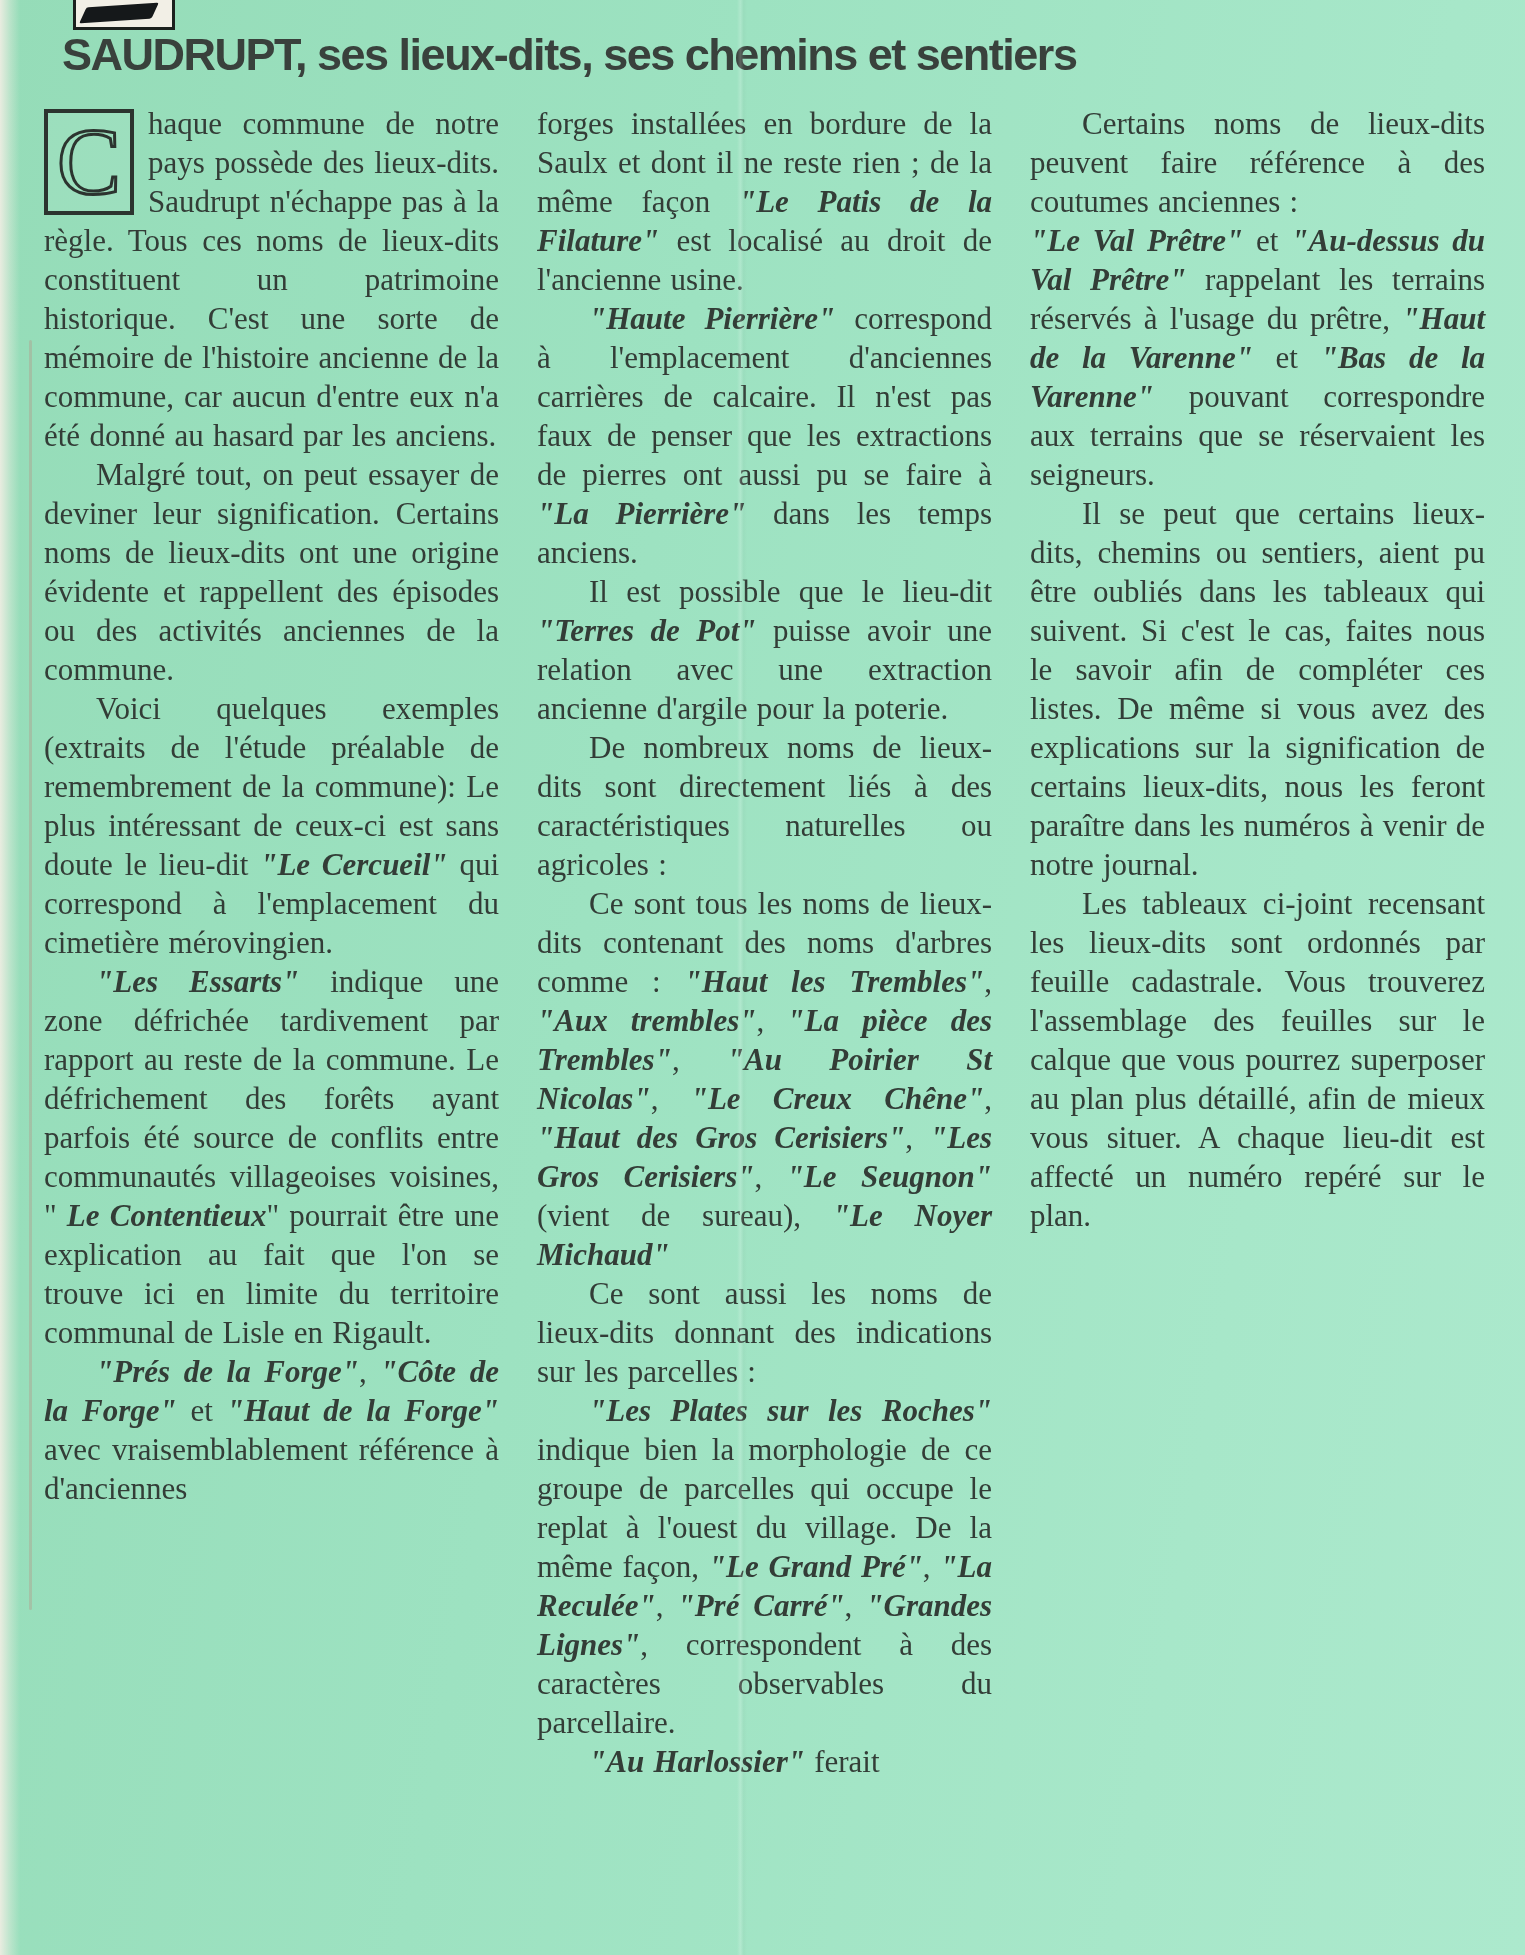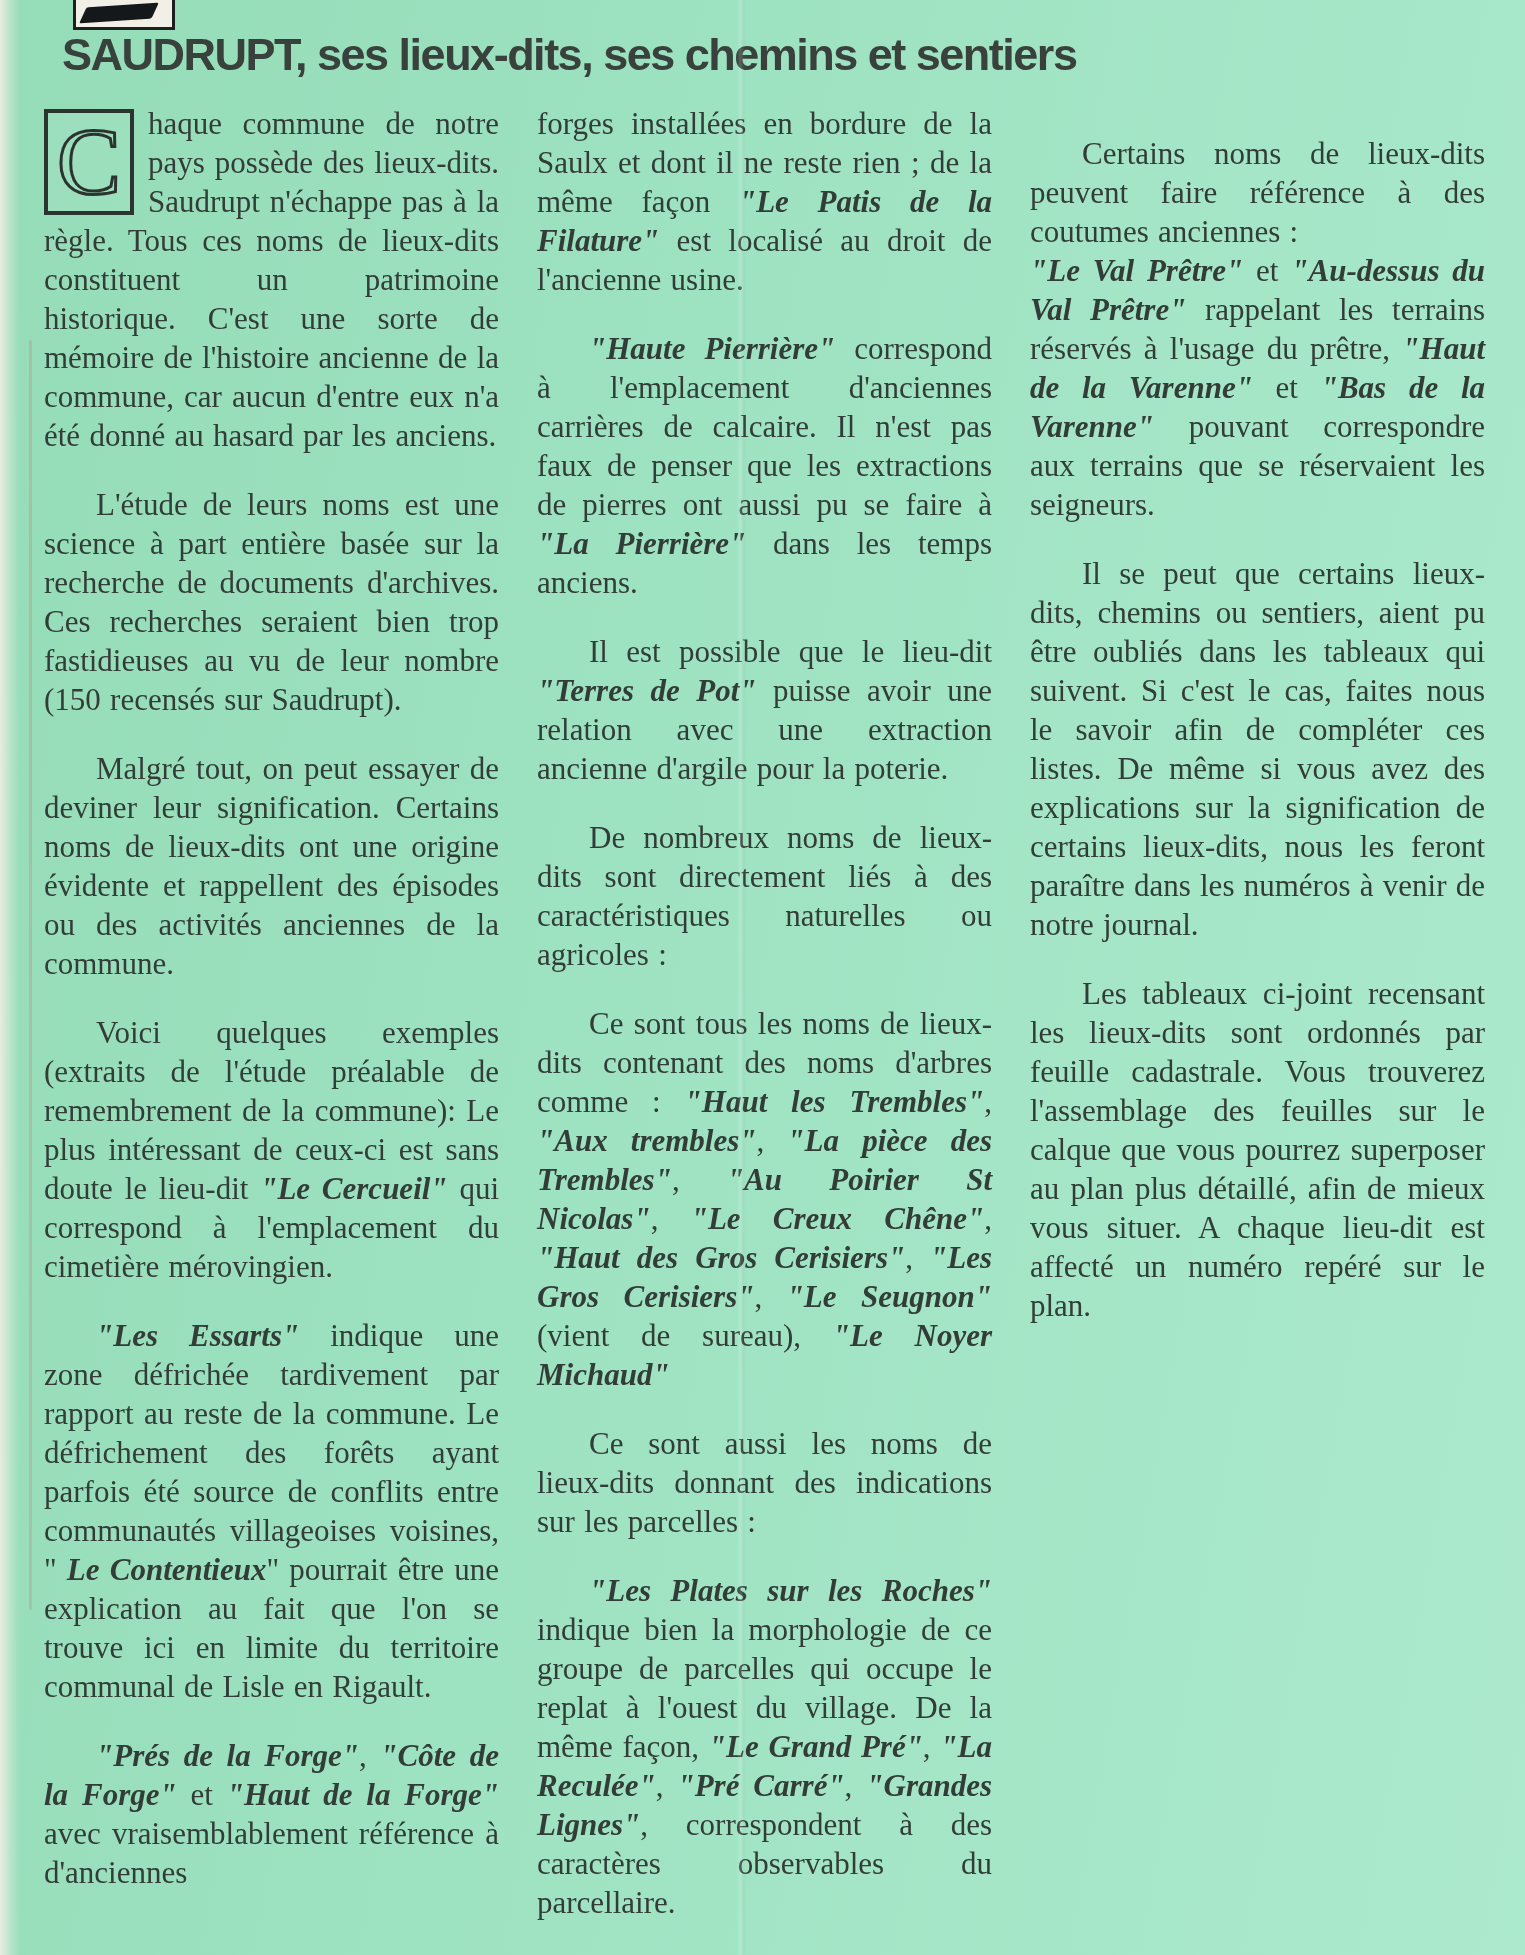--- a/index.html
+++ b/index.html
@@ -68,21 +68,21 @@
     min-width: 0;
   }
   .para {
     margin: 0;
     font-size: 31px;
     line-height: 39px;
     text-align: justify;
     word-spacing: 1.5px;
     hyphens: auto;
   }
-  .para.indent { text-indent: 52px; margin-top: 30px; }
+  .para.indent { text-indent: 52px; }
   .lieu {
     font-weight: bold;
     font-style: italic;
   }
   .dropcap-box {
     float: left;
     width: 90px;
     height: 106px;
     border: 4px solid #2c342f;
     box-sizing: border-box;
@@ -111,21 +111,20 @@
   <span class="logo-blob"></span>
 </div>
 
 <h1 class="title">SAUDRUPT, ses lieux-dits, ses chemins et sentiers</h1>
 
 <div class="columns">
   <div class="col">
       <p class="para"><span class="dropcap-box">
           <span class="dropcap-letter">C</span>
         </span><span>haque commune de notre pays possède des lieux-dits. Saudrupt n'échappe pas à la règle. Tous ces noms de lieux-dits constituent un patrimoine historique. C'est une sorte de mémoire de l'histoire ancienne de la commune, car aucun d'entre eux n'a été donné au hasard par les anciens.</span></p>
-      <p class="para indent"><span>L'étude de leurs noms est une science à part entière basée sur la recherche de documents d'archives. Ces recherches seraient bien trop fastidieuses au vu de leur nombre (150 recensés sur Saudrupt).</span></p>
       <p class="para indent"><span>Malgré tout, on peut essayer de deviner leur signification. Certains noms de lieux-dits ont une origine évidente et rappellent des épisodes ou des activités anciennes de la commune.</span></p>
       <p class="para indent"><span>Voici quelques exemples (extraits de l'étude préalable de remembrement de la commune): Le plus intéressant de ceux-ci est sans doute le lieu-dit </span><span class="lieu">"Le Cercueil"</span><span> qui correspond à l'emplacement du cimetière mérovingien.</span></p>
       <p class="para indent"><span class="lieu">"Les Essarts"</span><span> indique une zone défrichée tardivement par rapport au reste de la commune. Le défrichement des forêts ayant parfois été source de conflits entre communautés villageoises voisines, " </span><span class="lieu">Le Contentieux</span><span>" pourrait être une explication au fait que l'on se trouve ici en limite du territoire communal de Lisle en Rigault.</span></p>
       <p class="para indent"><span class="lieu">"Prés de la Forge"</span><span>, </span><span class="lieu">"Côte de la Forge"</span><span> et </span><span class="lieu">"Haut de la Forge"</span><span> avec vraisemblablement référence à d'anciennes</span></p>
     </div>
   <div class="col">
       <p class="para"><span>forges installées en bordure de la Saulx et dont il ne reste rien ; de la même façon </span><span class="lieu">"Le Patis de la Filature"</span><span> est localisé au droit de l'ancienne usine.</span></p>
       <p class="para indent"><span class="lieu">"Haute Pierrière"</span><span> correspond à l'emplacement d'anciennes carrières de calcaire. Il n'est pas faux de penser que les extractions de pierres ont aussi pu se faire à </span><span class="lieu">"La Pierrière"</span><span> dans les temps anciens.</span></p>
       <p class="para indent"><span>Il est possible que le lieu-dit </span><span class="lieu">"Terres de Pot"</span><span> puisse avoir une relation avec une extraction ancienne d'argile pour la poterie.</span></p>
       <p class="para indent"><span>De nombreux noms de lieux-dits sont directement liés à des caractéristiques naturelles ou agricoles :</span></p>

